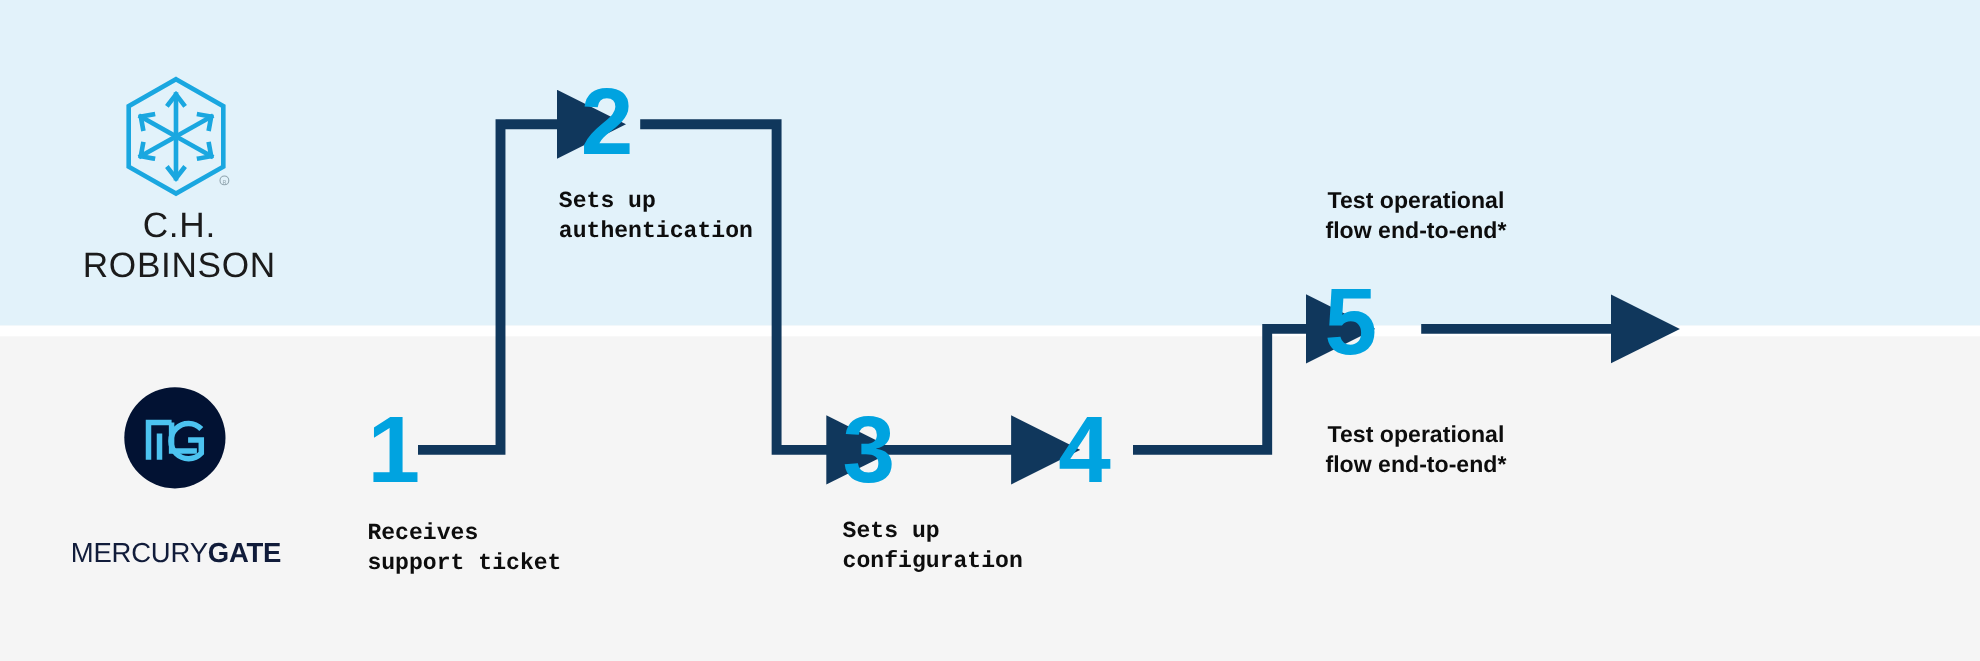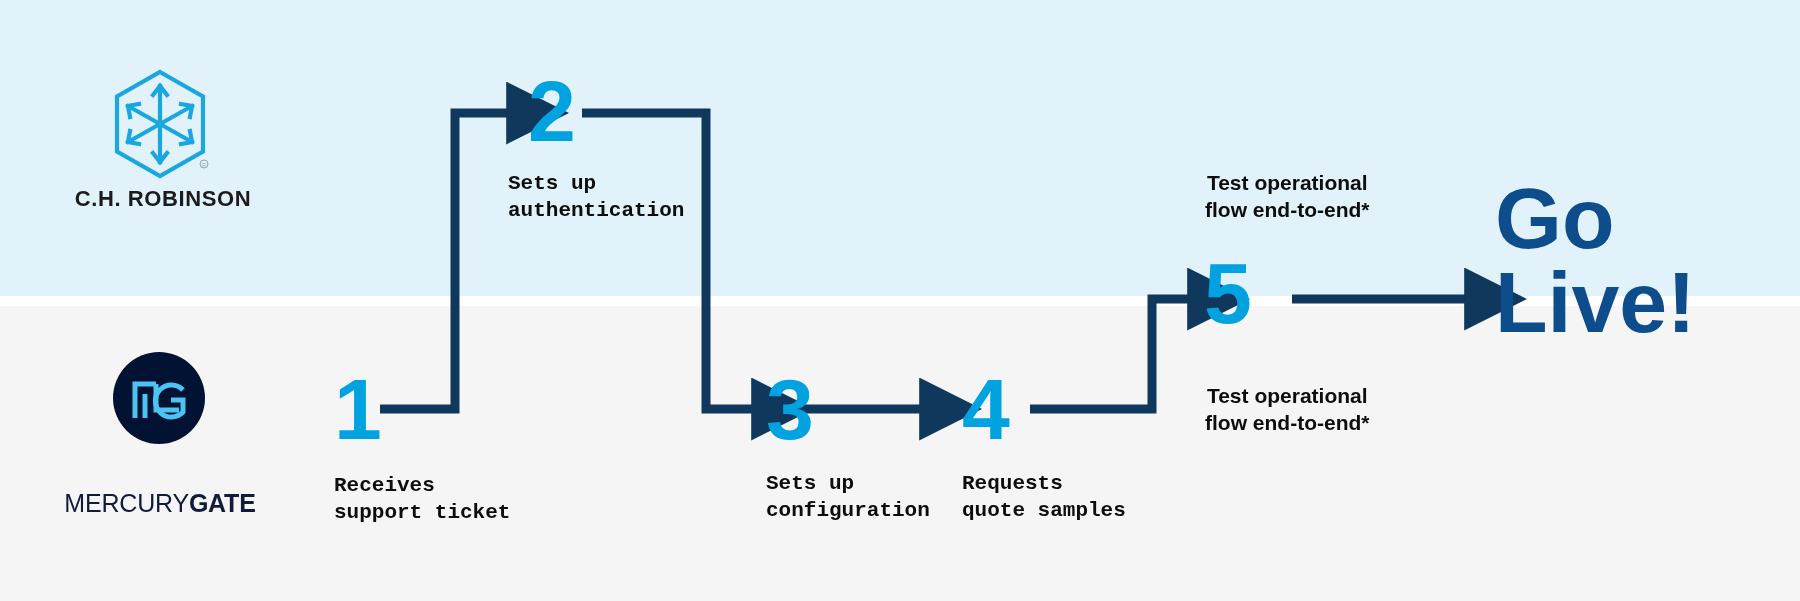--- a/index.html
+++ b/index.html
@@ -56,22 +56,22 @@
     top: 68px;
     width: 100px;
     height: 112px;
   }
   .logo-chr-text {
     position: absolute;
     left: 58px;
     top: 186px;
     width: 210px;
     text-align: center;
-    font-size: 22px;
-    font-weight: bold;
+    font-size: 32px;
+    font-weight: normal;
     letter-spacing: 0.6px;
     color: #1b1b1b;
     font-family: "Liberation Sans", sans-serif;
   }
 
   .logo-mg-circle {
     position: absolute;
     left: 113px;
     top: 352px;
     width: 92px;
@@ -225,27 +225,23 @@
 
   <div class="step-num" style="left:528px; top:68px;">2</div>
   <div class="step-label" style="left:508px; top:170px;">Sets up
 authentication</div>
 
   <div class="step-num" style="left:766px; top:366px;">3</div>
   <div class="step-label" style="left:766px; top:470px;">Sets up
 configuration</div>
 
   <div class="step-num" style="left:962px; top:366px;">4</div>
-  <div class="step-label" style="left:962px; top:470px;">Requests
-quote samples</div>
 
   <div class="step-num" style="left:1204px; top:250px;">5</div>
 
   <div class="side-note" style="left:1205px; top:169px;">Test operational
 flow end-to-end*</div>
   <div class="side-note" style="left:1205px; top:382px;">Test operational
 flow end-to-end*</div>
 
-  <div class="golive">Go
-Live!</div>
 
 
 </div>
 
 </body></html>

